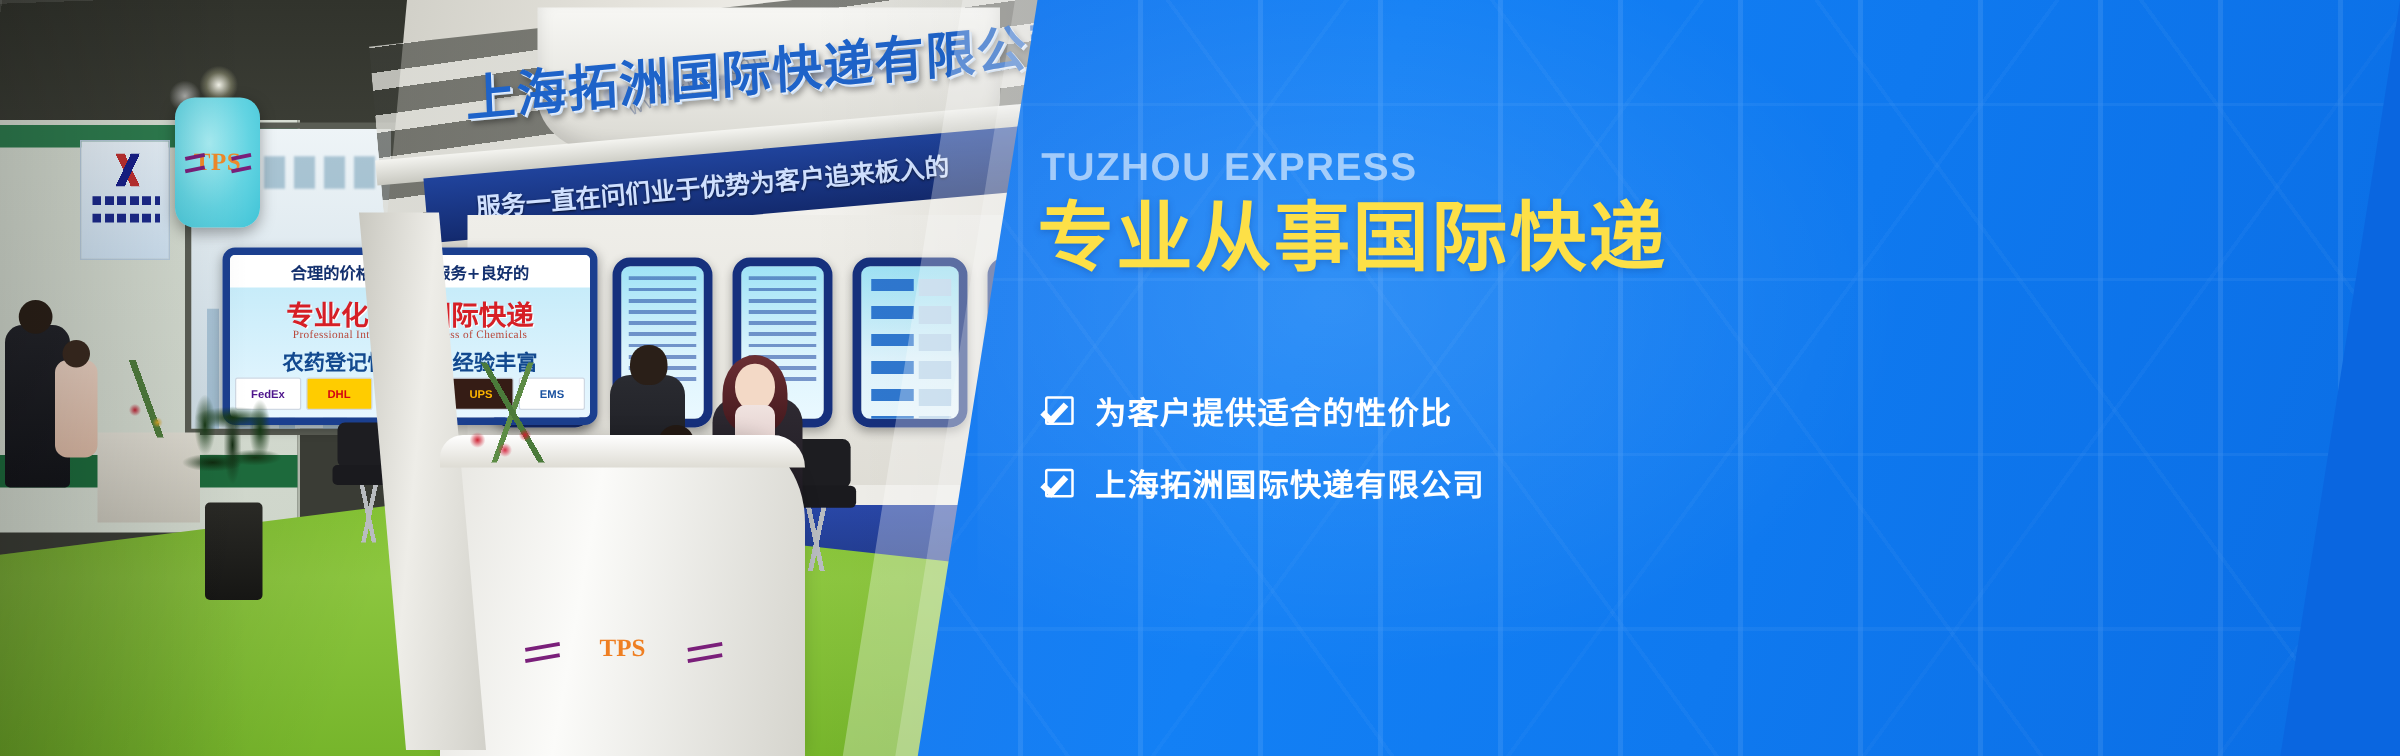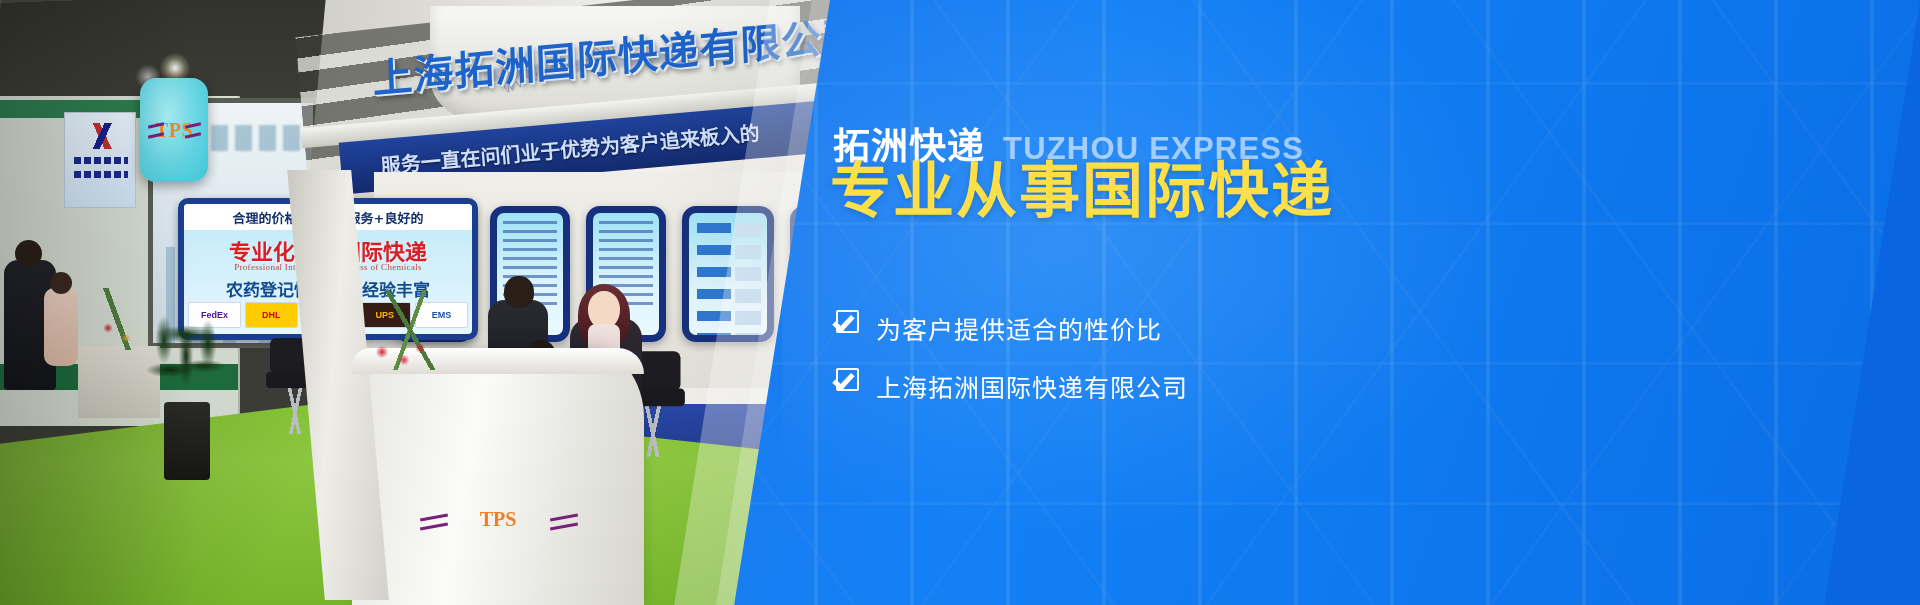--- a/index.html
+++ b/index.html
@@ -534,21 +534,21 @@
   .quote span{
     font-family:"DejaVu Serif","Liberation Serif",serif;
     font-size:26px; font-weight:bold; color:#1257c4; letter-spacing:1px;
   }
 
   .bullets{
     position:absolute; left:836px; top:310px;
     display:flex; flex-direction:column; gap:22px;
   }
   .bullet{
-    display:flex; gap:17px; white-space:nowrap;
+    display:flex; align-items:center; gap:17px; white-space:nowrap;font-weight:bold;
   }
   .chk{
     width:23px; height:23px; flex:0 0 23px;
     border:2px solid #ffffff; position:relative; border-radius:2px;
   }
   .chk:after{
     content:"";
     position:absolute; left:3px; top:9px; width:15px; height:7px;
     border-left:5px solid #ffffff; border-bottom:5px solid #ffffff;
     transform:rotate(-47deg); transform-origin:left bottom;
@@ -704,21 +704,20 @@
   <div class="wedge2"></div>
 
   <div class="bluepanel">
     <div class="racking"></div>
     <div class="glow"></div>
   </div>
 
   <div class="content">
 
     <div class="brand-row">
-      <span class="brand-cn">拓洲快递</span>
       <span class="brand-en">TUZHOU EXPRESS</span>
     </div>
 
     <div class="headline">专业从事国际快递</div>
 
 
 
     <div class="bullets">
       <div class="bullet">
         <span class="chk"></span>

